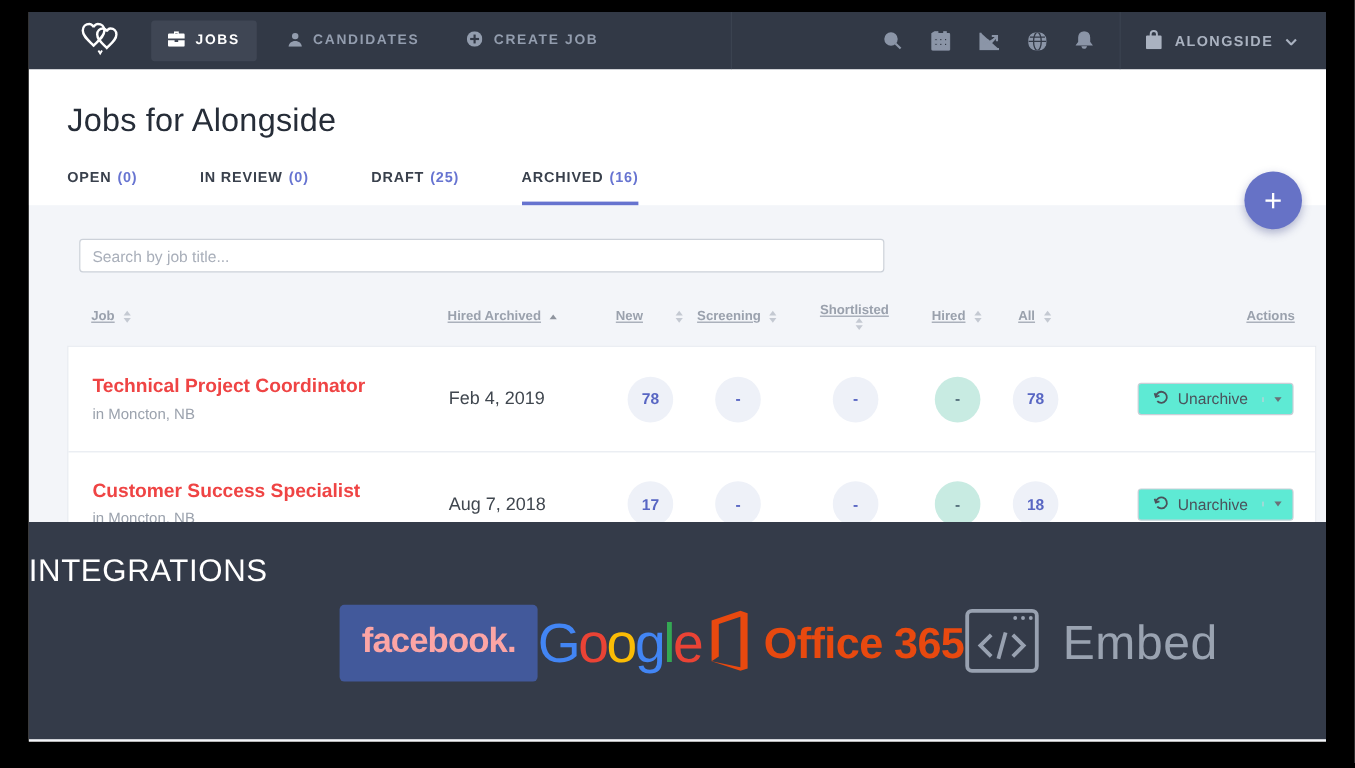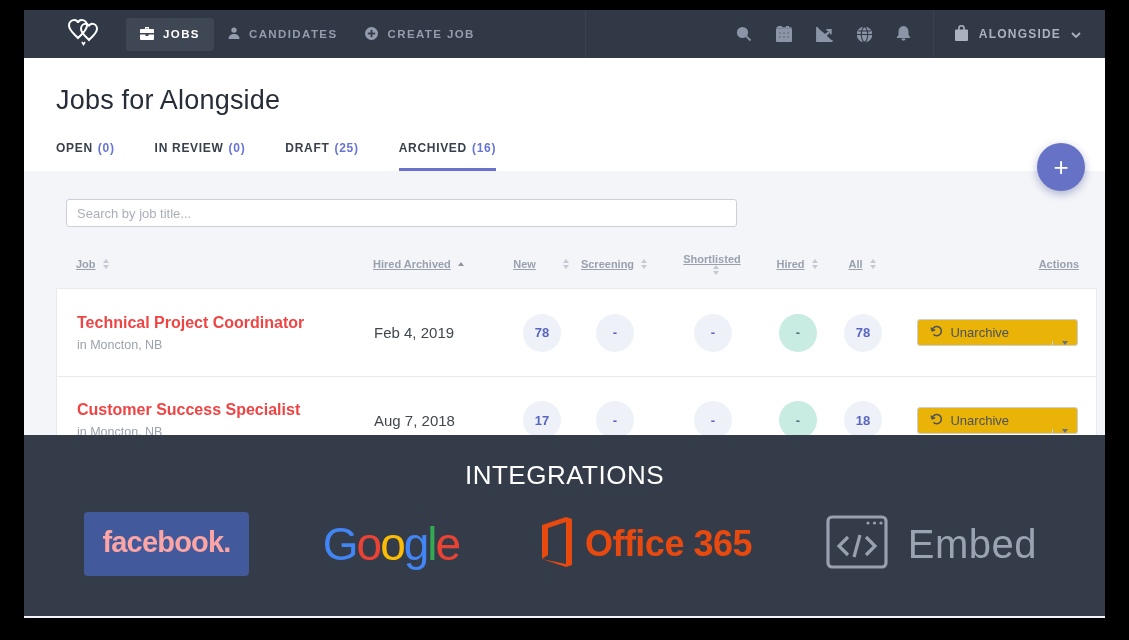--- a/index.html
+++ b/index.html
@@ -4,39 +4,39 @@
 <style>
   * { margin:0; padding:0; box-sizing:border-box; }
   html,body { width:1129px; height:640px; }
   body { background:#000; font-family:"Liberation Sans", sans-serif; position:relative; overflow:hidden; }
 
   .window { position:absolute; left:24px; top:10px; width:1081px; height:608px; background:#fff; overflow:hidden; }
 
   
   .navbar { height:48px; background:#323946; display:flex; align-items:center; }
   .brand { margin:0 24px 0 42px; display:flex; align-items:center; }
-  .nav-items { display:flex; align-items:center; gap:0; height:100%; }
+  .nav-items { display:flex; align-items:center; gap:12px; height:100%; }
   .nav-item { display:flex; align-items:center; gap:9px; padding:9px 14px; border-radius:3px;
               color:#939dae; font-size:11.5px; font-weight:bold; letter-spacing:1.4px; cursor:pointer; }
   .nav-item.active { background:#3f4654; color:#fff; }
   .nav-item svg { fill:#939dae; }
   .nav-item.active svg { fill:#fff; }
   .nav-sec-divider { width:1px; height:48px; background:#3b4350; margin-left:96px; }
   .nav-right { margin-left:auto; display:flex; align-items:center; height:100%; }
   .icon-btn { padding:0 12px; display:flex; align-items:center; cursor:pointer; }
   .icon-btn svg { fill:#8b95a7; stroke:#8b95a7; }
   .account { border-left:1px solid #3b4350; height:100%; display:flex; align-items:center;
              gap:10px; padding:0 24px 0 20px; margin-left:10px; color:#aab2c0;
              font-size:12px; font-weight:bold; letter-spacing:1.2px; cursor:pointer; }
 
   
   .content { position:relative; height:560px; background:#f3f5f9; }
   .page-head { background:#fff; padding:27px 32px 0 32px; }
   .page-title { font-size:27px; font-weight:500; color:#262d38; letter-spacing:0.2px; }
-  .tabs { display:flex; gap:40px; margin-top:25px; }
+  .tabs { display:flex; gap:52px; margin-top:25px; }
   .tab { padding-bottom:13px; border-bottom:3px solid transparent; font-size:12px; font-weight:bold;
          letter-spacing:0.7px; color:#39404c; cursor:pointer; display:flex; gap:5px; }
   .tab .count { color:#6774d1; }
   .tab.active { border-bottom-color:#6673cf; }
 
   .fab { position:absolute; left:1013px; top:133px; width:48px; height:48px; border-radius:50%;
          background:#6672c6; color:#fff; border:none; font-size:26px; font-weight:300; line-height:44px;
          box-shadow:0 3px 8px rgba(40,50,120,0.35); cursor:pointer; z-index:5; }
 
   
@@ -68,31 +68,31 @@
   .table-card { background:#fff; border:1px solid #e7eaf0; }
   .trow { display:flex; align-items:center; height:87px; }
   .trow + .trow { border-top:1px solid #e7eaf0; }
   .job-title { font-size:16px; font-weight:bold; color:#ef4444; }
   .job-loc { font-size:12.5px; color:#9ba2ad; margin-top:6px; }
   .cell-date { font-size:15px; color:#40474f; }
   .badge { width:38px; height:38px; border-radius:50%; background:#eef1f8; color:#5866c3;
            font-size:13px; font-weight:bold; display:flex; align-items:center; justify-content:center; }
   .badge.mint { background:#c8ebe2; color:#55707c; }
 
-  .split-btn { display:inline-flex; align-items:flex-end; background:#eab308; border:1px solid #c9cfd7;
-               border-radius:3px; overflow:hidden;gap:31px; }
+  .split-btn { display:inline-flex; align-items:center; background:#5eead4; border:1px solid #c9cfd7;
+               border-radius:3px; overflow:hidden; }
   .split-main { display:flex; align-items:center; gap:7px; padding:5px 12px; font-size:13px;
                 color:#4b525b; background:none; border:none; cursor:pointer; font-family:inherit; }
   .split-caret { display:flex; align-items:center; padding:0 9px; border-left:1px solid #c9cfd7;
                  background:none; border-top:none; border-right:none; border-bottom:none; cursor:pointer; }
   .split-caret .tri-down { border-top-color:#6a7077; }
 
   
   .integrations { position:absolute; left:0; right:0; top:425px; bottom:2px; background:#343b49; z-index:8;
-                  display:flex; flex-direction:column; }
+                  display:flex; }
   .int-title { text-align:center; color:#fff; font-size:26px; font-weight:400; letter-spacing:0.5px;
                margin-top:25px; }
   .logo-row { display:flex; align-items:center; justify-content:space-between; padding:0 68px 0 60px;
               margin-top:21px; }
   .fb-box { width:165px; height:64px; background:#42599b; border-radius:4px; display:flex;
             align-items:center; justify-content:center; cursor:pointer; }
   .fb-text { color:#fca5a5; font-size:29px; font-weight:bold; letter-spacing:-0.8px; margin-top:-4px; }
   .google-text { font-size:46px; font-weight:500; letter-spacing:-2px; cursor:pointer; }
   .gl-blue { color:#4285F4; } .gl-red { color:#EA4335; } .gl-yellow { color:#FBBC05; } .gl-green { color:#34A853; }
   .office { display:flex; align-items:center; gap:12px; cursor:pointer; }

